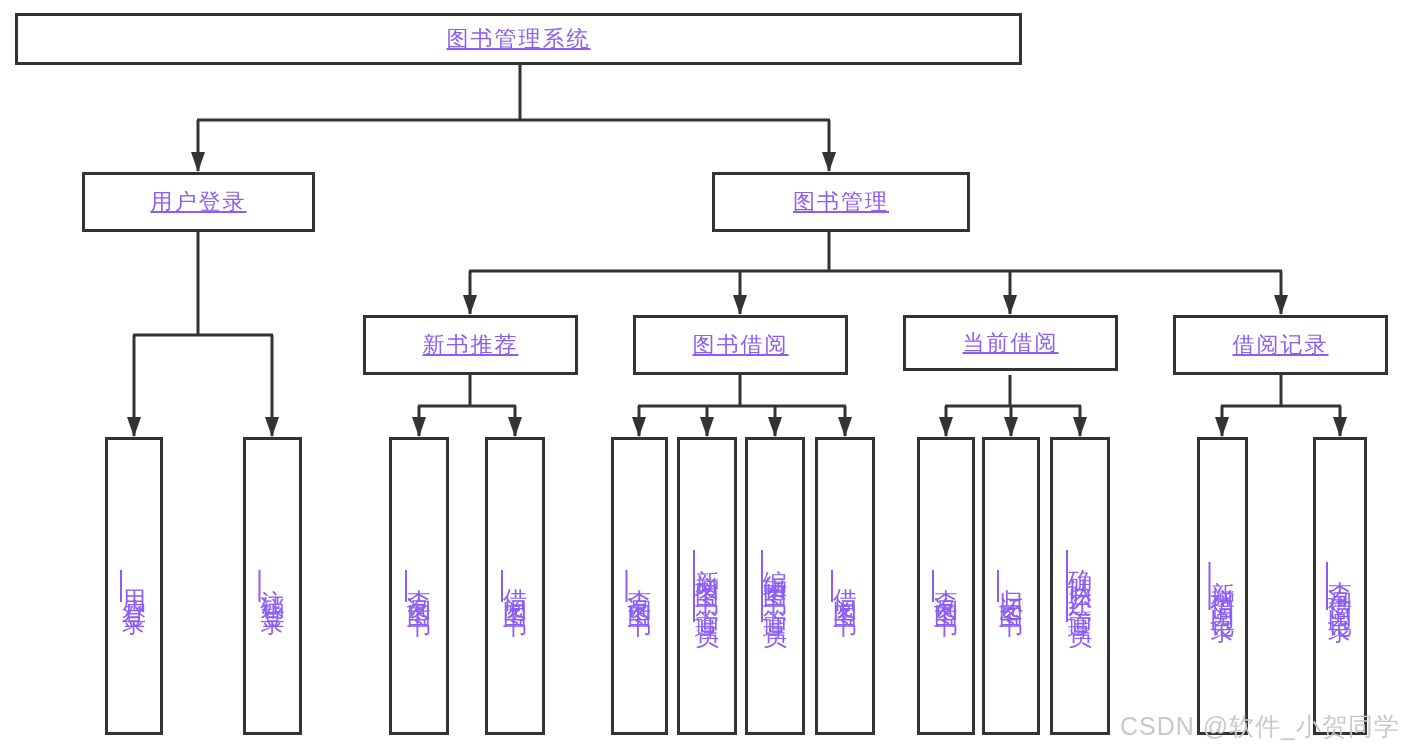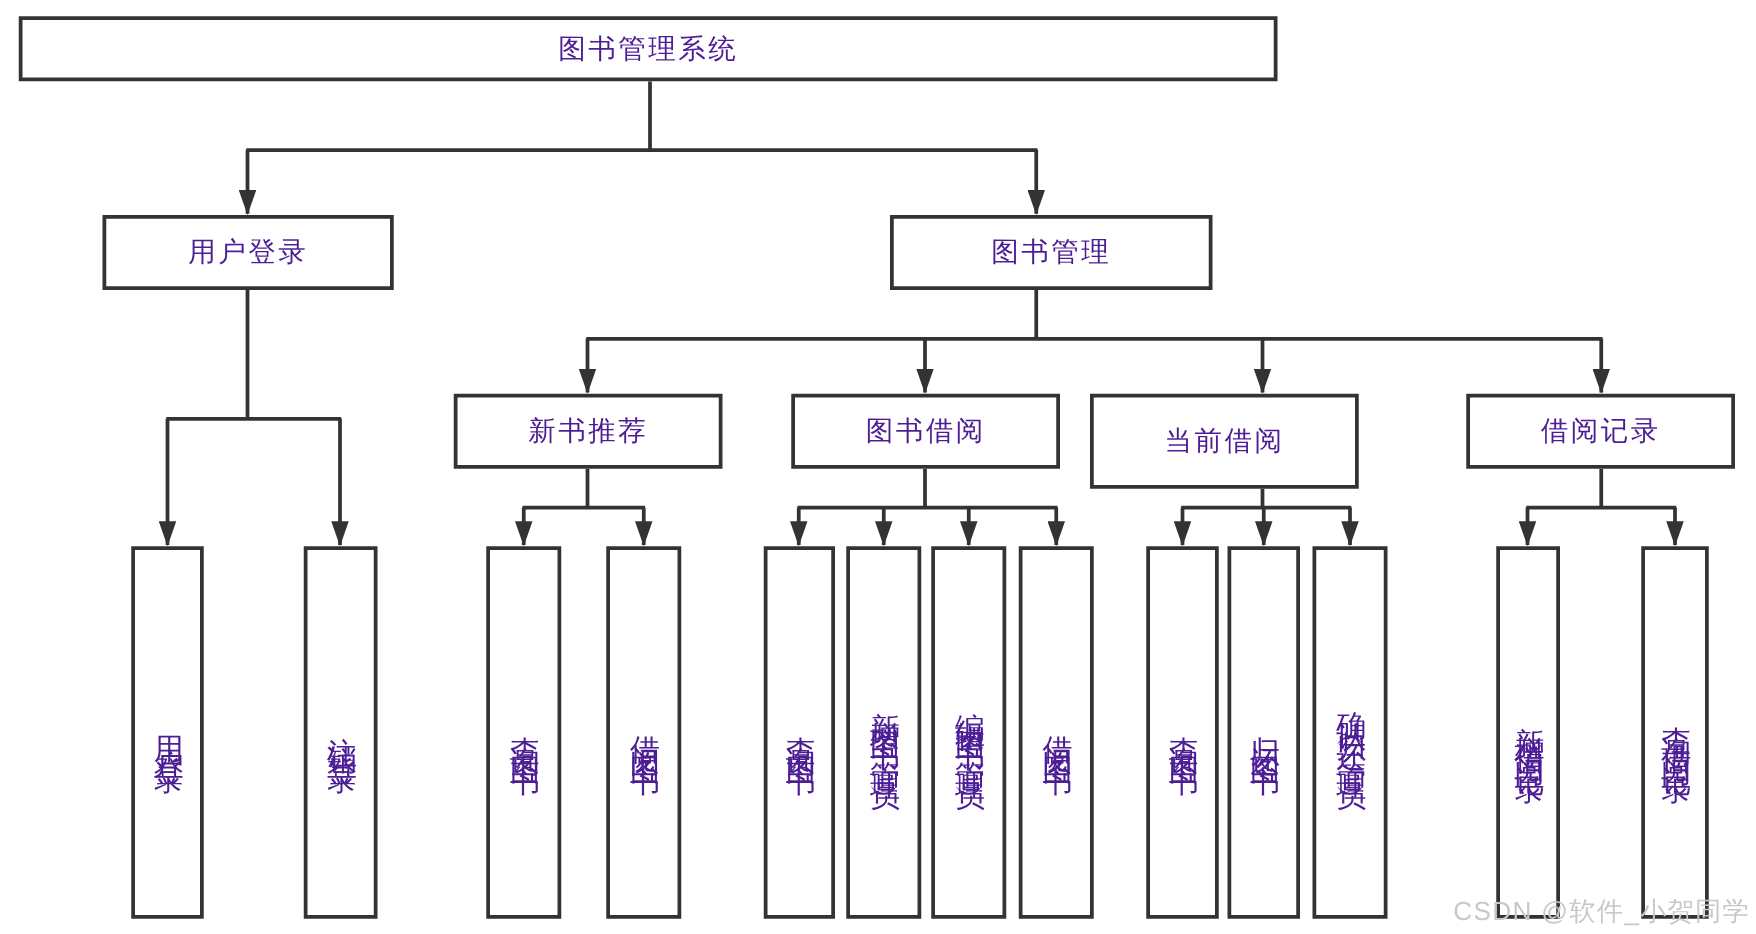--- a/index.html
+++ b/index.html
@@ -17,41 +17,42 @@
     z-index: 1;
   }
   .box {
     position: absolute;
     box-sizing: border-box;
     border: 3px solid #333333;
     background: #ffffff;
     display: flex;
     align-items: center;
     justify-content: center;
-    color: #4c1d95;
+    color: #8b5cf6;
     z-index: 2;
+    text-decoration: underline;
   }
   .h-box {
     font-size: 22px;
     letter-spacing: 2px;
     white-space: nowrap;
   }
   .v-box {
     writing-mode: vertical-rl;
     font-size: 24px;
     line-height: 1;
     letter-spacing: 8px;
     overflow: hidden;
   }
   .watermark {
     position: absolute;
     right: 5px;
     bottom: 4px;
     z-index: 5;
-    font-size: 21px;
+    font-size: 25px;
     letter-spacing: 1px;
     color: #c8c8c8;
     white-space: nowrap;
   }
 </style>
 </head>
 <body>
 
 <div class="stage">
 
@@ -98,21 +99,21 @@
     </g>
   </svg>
 
   <div class="box h-box" style="left:15px; top:13px; width:1007px; height:52px;">图书管理系统</div>
 
   <div class="box h-box" style="left:82px; top:172px; width:233px; height:60px;">用户登录</div>
   <div class="box h-box" style="left:712px; top:172px; width:258px; height:60px;">图书管理</div>
 
   <div class="box h-box" style="left:633px; top:315px; width:215px; height:60px;">图书借阅</div>
   <div class="box h-box" style="left:363px; top:315px; width:215px; height:60px;">新书推荐</div>
-  <div class="box h-box" style="left:872px; top:315px; width:215px; height:76px;">当前借阅</div>
+  <div class="box h-box" style="left:903px; top:315px; width:215px; height:56px;">当前借阅</div>
   <div class="box h-box" style="left:1173px; top:315px; width:215px; height:60px;">借阅记录</div>
 
   <div class="box v-box" style="left:105px; top:437px; width:58px; height:298px;">用户登录</div>
   <div class="box v-box" style="left:243px; top:437px; width:59px; height:298px;">注销登录</div>
 
   <div class="box v-box" style="left:389px; top:437px; width:60px; height:298px;">查询图书</div>
   <div class="box v-box" style="left:485px; top:437px; width:60px; height:298px;">借阅图书</div>
 
   <div class="box v-box" style="left:611px; top:437px; width:57px; height:298px;">查询图书</div>
   <div class="box v-box" style="left:677px; top:437px; width:60px; height:298px;">新增图书（管理员）</div>

